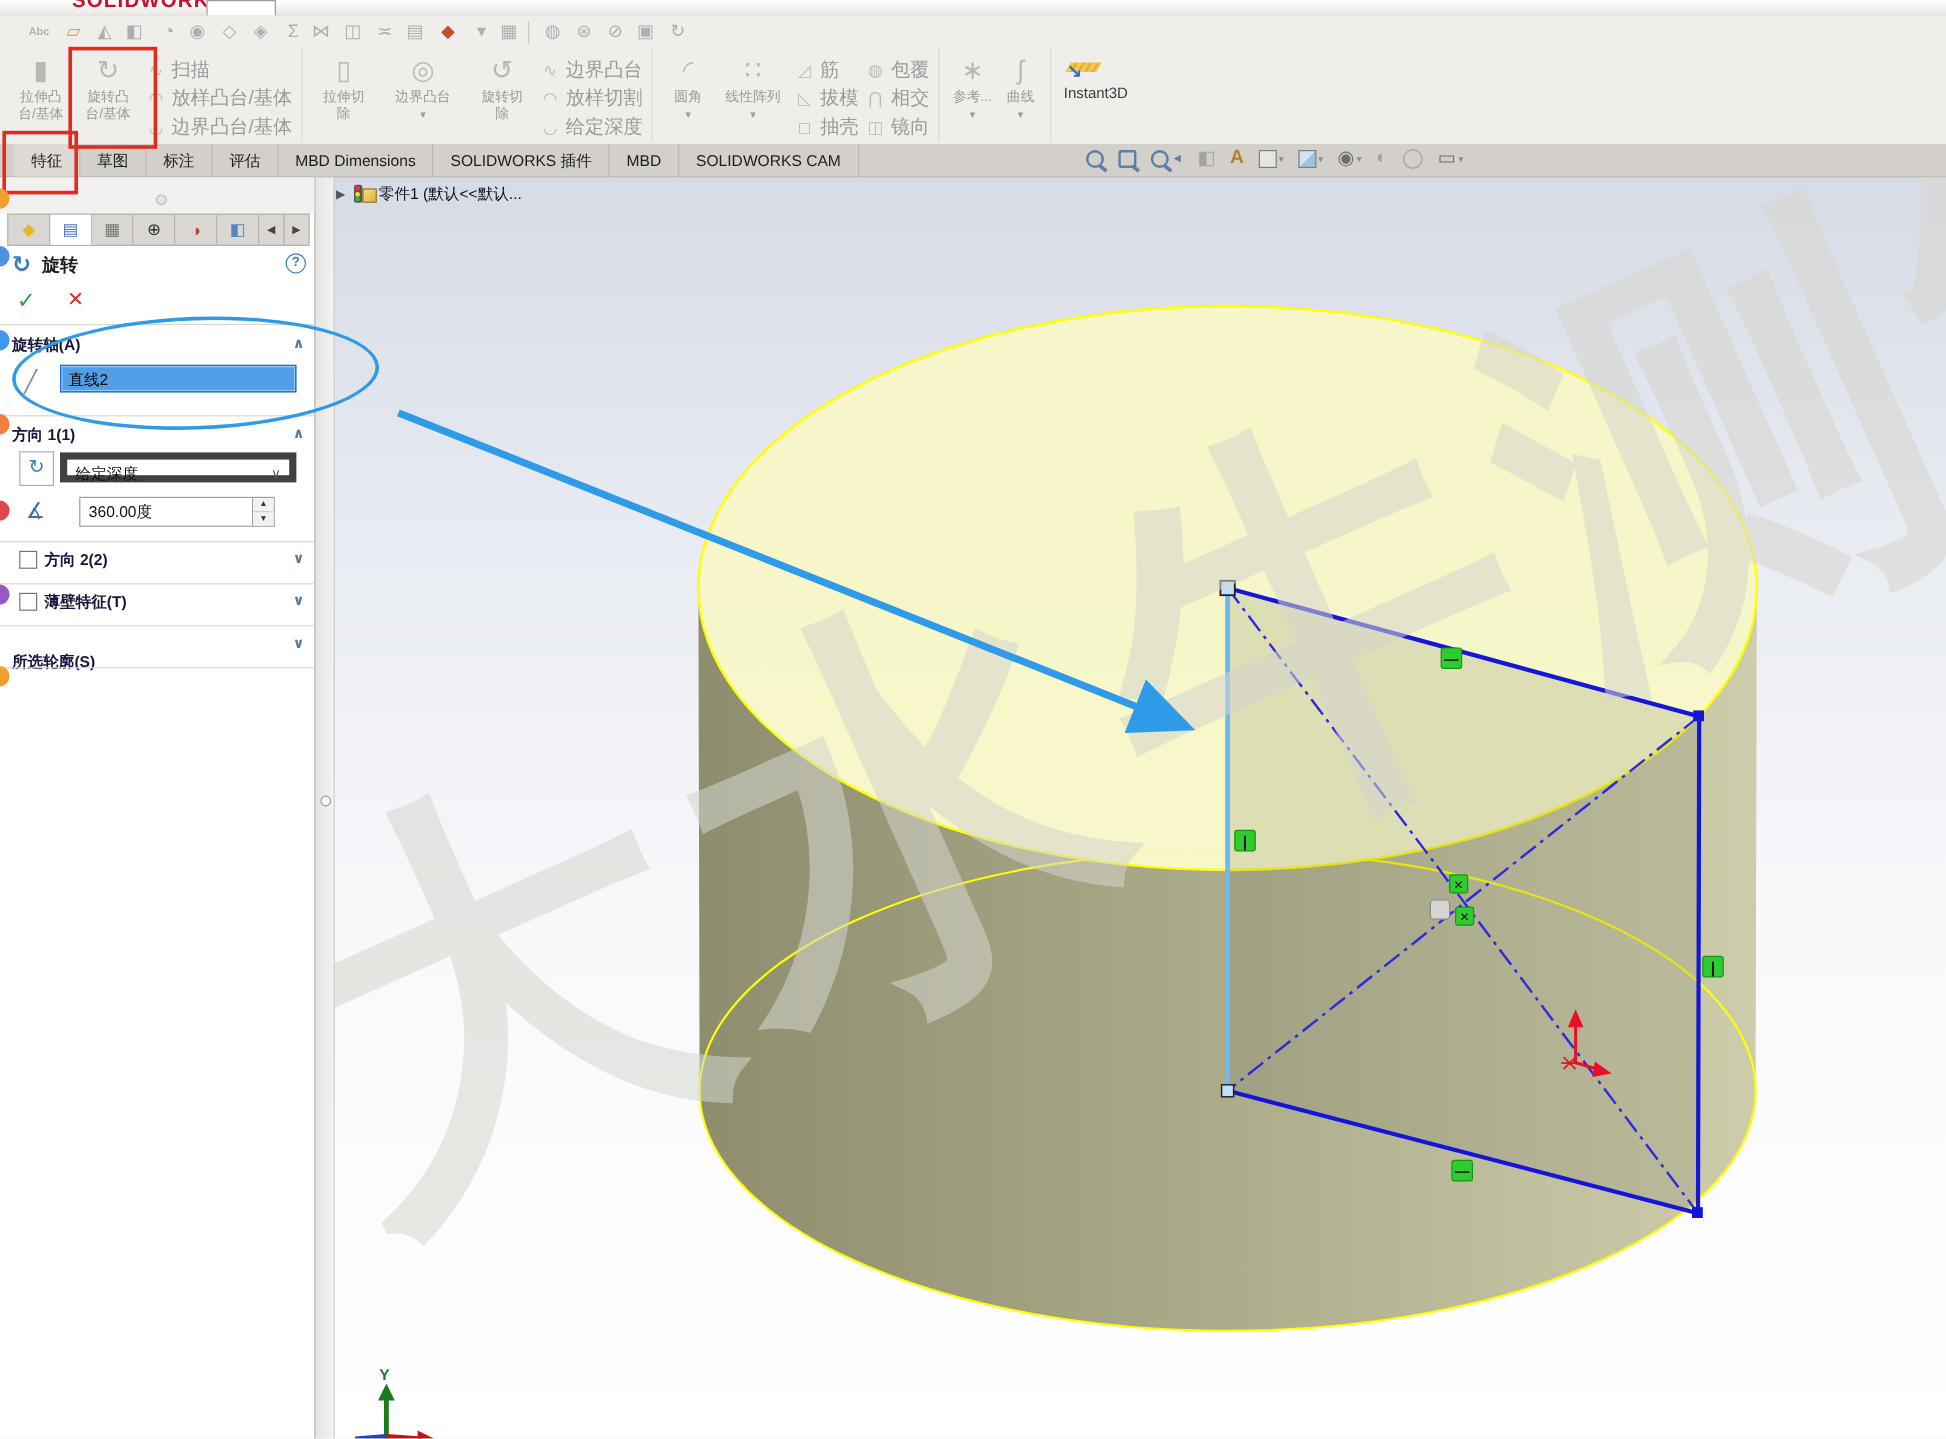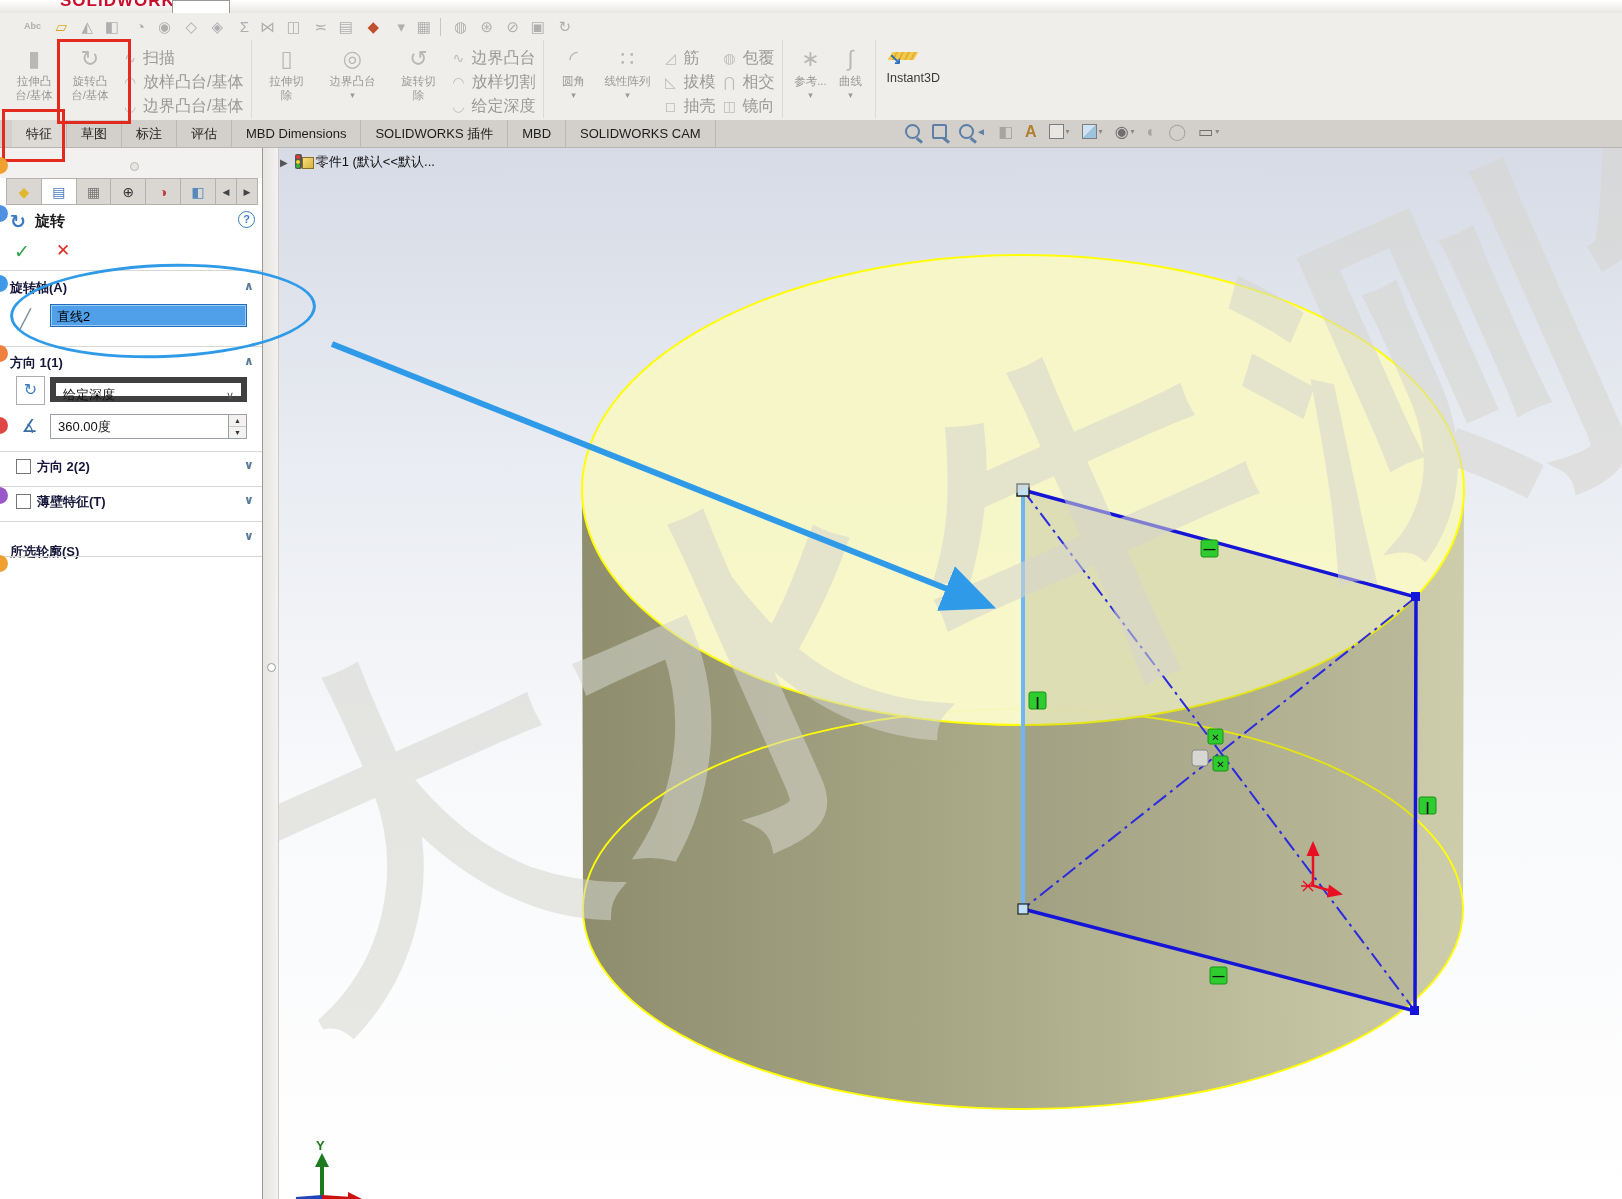--- a/index.html
+++ b/index.html
@@ -63,21 +63,21 @@
   .divider{position:absolute;left:0;width:262px;height:0;border-top:1px solid #D9D7D4;}
   .sechead{position:absolute;left:10px;font-size:13px;font-weight:bold;color:#16163a;}
   .chevr{position:absolute;left:244px;font-size:12px;color:#5A7A9A;font-weight:bold;}
   .axis-icon{position:absolute;left:20px;top:160px;color:#7A8FA6;font-size:18px;}
   .selfield{position:absolute;left:50px;top:156px;width:197px;height:23px;background:#4FA0E8;border:1px solid #1E6BC0;box-shadow:inset 0 0 0 1px #9CCBF2;
             color:#000;font-size:13px;line-height:23px;padding-left:6px;box-sizing:border-box;}
   .iconbtn{position:absolute;left:16px;width:27px;height:27px;border:1px solid #ADADAD;background:#fff;color:#3A7BBF;font-size:16px;text-align:center;line-height:26px;}
   .combo{position:absolute;left:50px;width:197px;height:25px;background:#fff;border:6px solid #404040;font-size:13px;color:#111;
          line-height:24px;padding-left:7px;box-sizing:border-box;}
   .combo .cchev{position:absolute;right:7px;top:0;color:#555;font-size:11px;}
-  .numfield{position:absolute;left:50px;width:197px;height:25px;background:#fff;border:1px solid #9AA0A6;box-sizing:border-box;}
+  .numfield{position:absolute;left:66px;width:163px;height:25px;background:#fff;border:1px solid #9AA0A6;box-sizing:border-box;}
   .numfield .val{position:absolute;left:7px;top:0;font-size:13px;color:#111;line-height:23px;}
   .spin{position:absolute;right:0;top:0;width:17px;height:23px;border-left:1px solid #9AA0A6;display:flex;flex-direction:column;}
   .spin div{flex:1;font-size:7px;color:#333;text-align:center;line-height:11px;border-bottom:1px solid #c9c9c9;background:#F3F2F1;}
   .spin div:last-child{border-bottom:none;}
   .cbox{position:absolute;left:16px;width:13px;height:13px;border:1px solid #767676;background:#fff;}
   
   .dockico{position:absolute;left:-9px;width:17px;height:17px;border-radius:50%;z-index:60;}
   
   #viewport{position:absolute;left:263px;top:148px;width:1359px;height:1051px;overflow:hidden;
             background:linear-gradient(180deg,#D7DBE6 0%,#E9ECF2 30%,#F8F9FB 60%,#FFFFFF 100%);}

